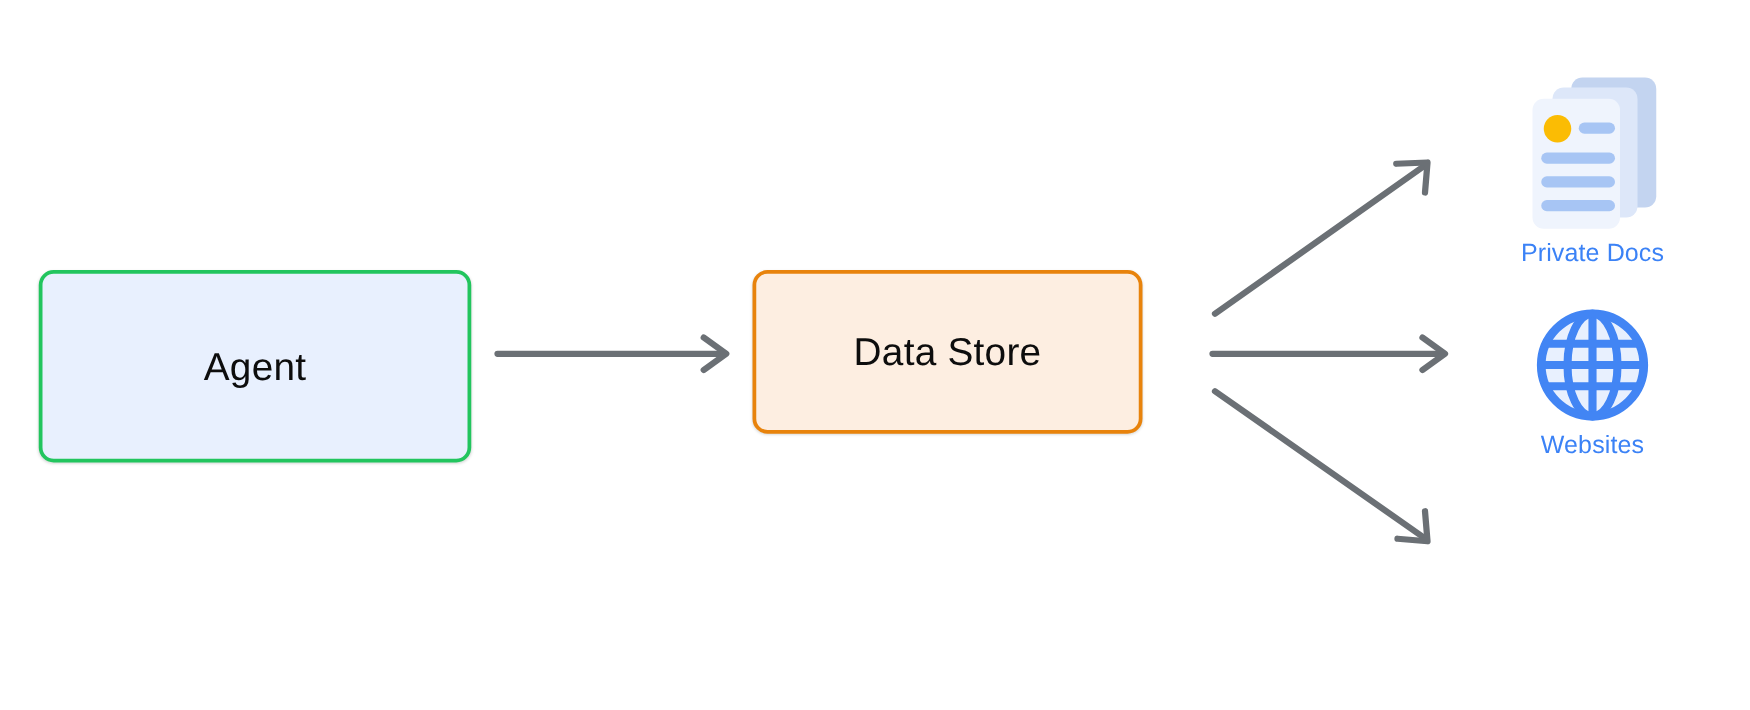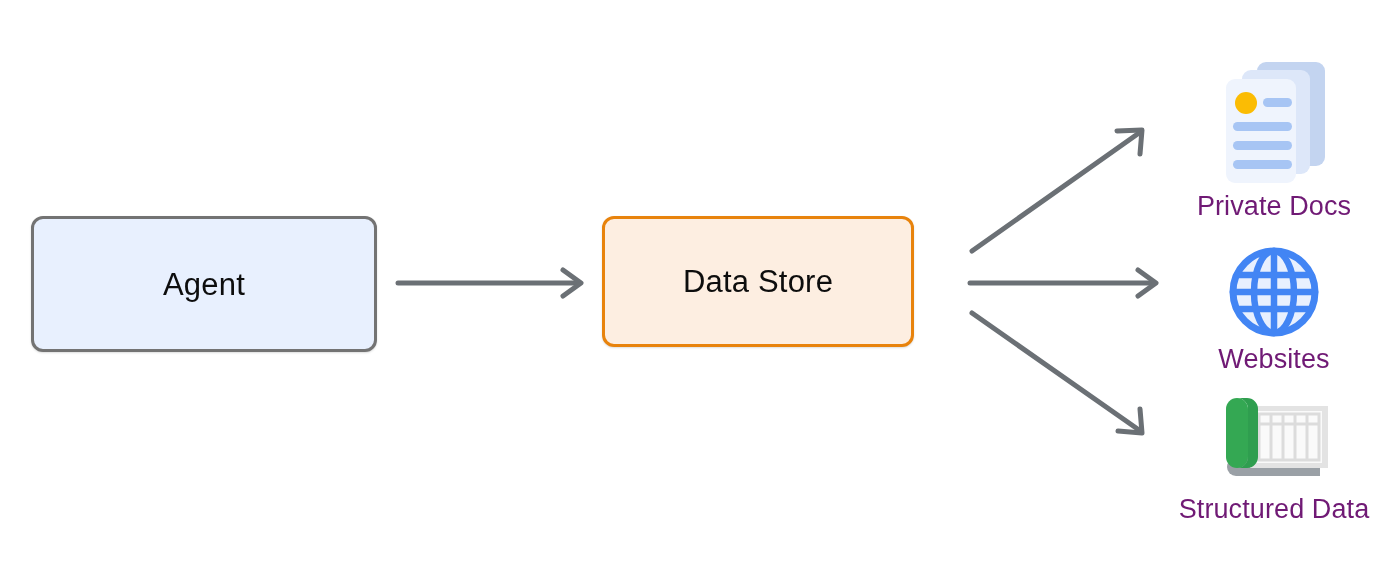--- a/index.html
+++ b/index.html
@@ -31,23 +31,23 @@
     font-size: 31px;
     font-weight: 400;
     color: #0d0d0d;
     letter-spacing: 0.2px;
     line-height: 1;
   }
   #agent-box {
     left: 31px;
     top: 216px;
     width: 346px;
-    height: 136px;
+    height: 154px;
     background: #e8f0fe;
-    border: 3px solid #737373;
+    border: 3px solid #22c55e;
   }
   #datastore-box {
     left: 602px;
     top: 216px;
     width: 312px;
     height: 131px;
     background: #fdeee1;
     border: 3px solid #e8830c;
   }
   .arrow-layer {
@@ -60,23 +60,23 @@
   .source-item {
     position: absolute;
     display: flex;
     flex-direction: column;
     align-items: center;
   }
   .source-icon {
     display: block;
   }
   .source-label {
-    font-size: 27px;
+    font-size: 20px;
     font-weight: 400;
-    color: #701a75;
+    color: #3b82f6;
     letter-spacing: 0.1px;
     white-space: nowrap;
     line-height: 1.1;
   }
   #src-private-docs { left: 1176px; top: 56px; width: 196px; }
   #src-private-docs .source-label { margin-top: 6px; }
   #src-websites { left: 1176px; top: 246px; width: 196px; }
   #src-websites .source-label { margin-top: 7px; }
   #src-structured-data { left: 1166px; top: 396px; width: 216px; }
   #src-structured-data .source-label { margin-top: 7px; }
@@ -140,35 +140,14 @@
         <line x1="46" y1="5" x2="46" y2="87"></line>
         <ellipse cx="46" cy="46" rx="20" ry="41"></ellipse>
         <line x1="9" y1="29" x2="83" y2="29"></line>
         <line x1="5" y1="46" x2="87" y2="46"></line>
         <line x1="9" y1="63" x2="83" y2="63"></line>
       </g>
     </svg>
     <span class="source-label">Websites</span>
   </div>
 
-  <div class="source-item" id="src-structured-data">
-    <svg class="source-icon" width="112" height="92" viewBox="0 0 112 92" xmlns="http://www.w3.org/2000/svg">
-
-      <path d="M18 62 h84 v18 h-84 a9 9 0 0 1 0 -18 z" fill="#9aa0a6"></path>
-
-      <rect x="32" y="10" width="78" height="62" fill="#e3e3e3"></rect>
-      <rect x="38" y="15" width="66" height="52" fill="#fafafa"></rect>
-      <g fill="none" stroke="#dcdcdc" stroke-width="3">
-        <rect x="41" y="18" width="60" height="46"></rect>
-        <line x1="41" y1="28" x2="101" y2="28"></line>
-        <line x1="53" y1="18" x2="53" y2="64"></line>
-        <line x1="65" y1="18" x2="65" y2="64"></line>
-        <line x1="77" y1="18" x2="77" y2="64"></line>
-        <line x1="89" y1="18" x2="89" y2="64"></line>
-      </g>
-
-      <path d="M19 2 h10 a11 11 0 0 1 11 11 v48 a11 11 0 0 1 -11 11 h-10 a11 11 0 0 0 11 -11 v-48 a11 11 0 0 0 -11 -11 z" fill="#2f9e4f"></path>
-      <path d="M19 2 a11 11 0 0 1 11 11 v48 a11 11 0 0 1 -11 11 a11 11 0 0 1 -11 -11 v-48 a11 11 0 0 1 11 -11 z" fill="#34a853"></path>
-    </svg>
-    <span class="source-label">Structured Data</span>
-  </div>
 
 </div>
 
 </body></html>

